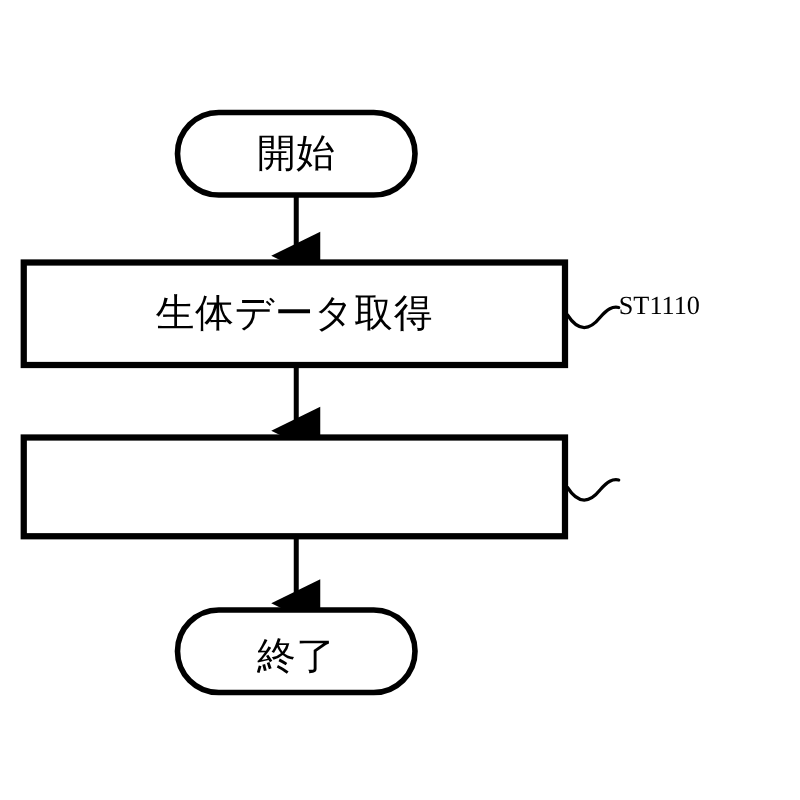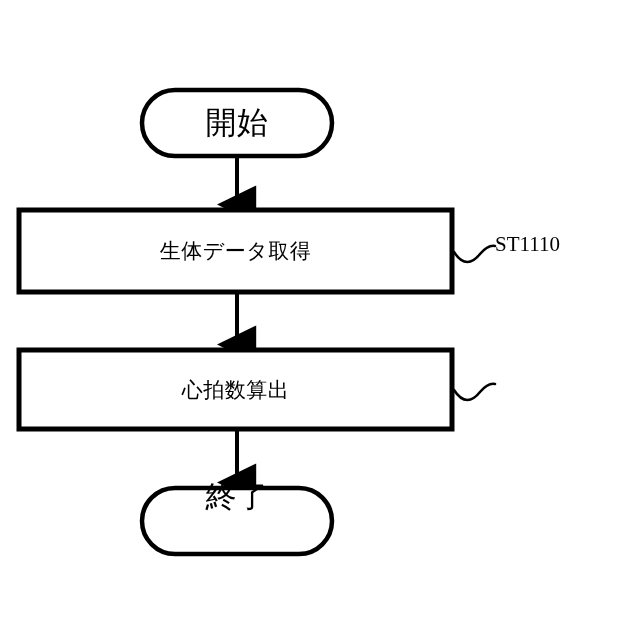--- a/index.html
+++ b/index.html
@@ -34,21 +34,21 @@
     justify-content: center;
     color: #000000;
     white-space: nowrap;
     letter-spacing: 0.5px;
   }
   .terminal-label {
     font-size: 31px;
     font-family: "DejaVu Sans", sans-serif;
   }
   .process-label {
-    font-size: 21px;
+    font-size: 31px;
     font-family: "DejaVu Sans", sans-serif;
   }
   .step-ref {
     position: absolute;
     color: #000000;
     font-family: "Liberation Serif", "DejaVu Serif", serif;
     font-size: 21px;
     letter-spacing: 0px;
     white-space: nowrap;
   }
@@ -83,18 +83,17 @@
 
     <rect x="142" y="488" width="190" height="66" rx="33" ry="33" fill="#ffffff" stroke="#000000" stroke-width="4.5"></rect>
   </svg>
 
   <div class="node-label terminal-label" style="left:142px; top:90px; width:190px; height:66px;">開始</div>
 
   <div class="node-label process-label" style="left:19px; top:210px; width:433px; height:82px;">生体データ取得</div>
 
   <div class="step-ref" style="left:495px; top:232px;">ST1110</div>
 
-  <div class="node-label process-label" style="left:19px; top:350px; width:433px; height:79px;">心拍数算出</div>
 
 
-  <div class="node-label terminal-label" style="left:142px; top:464px; width:190px; height:66px;">終了</div>
+  <div class="node-label terminal-label" style="left:142px; top:492px; width:190px; height:66px;">終了</div>
 
 </div>
 
 </body></html>

